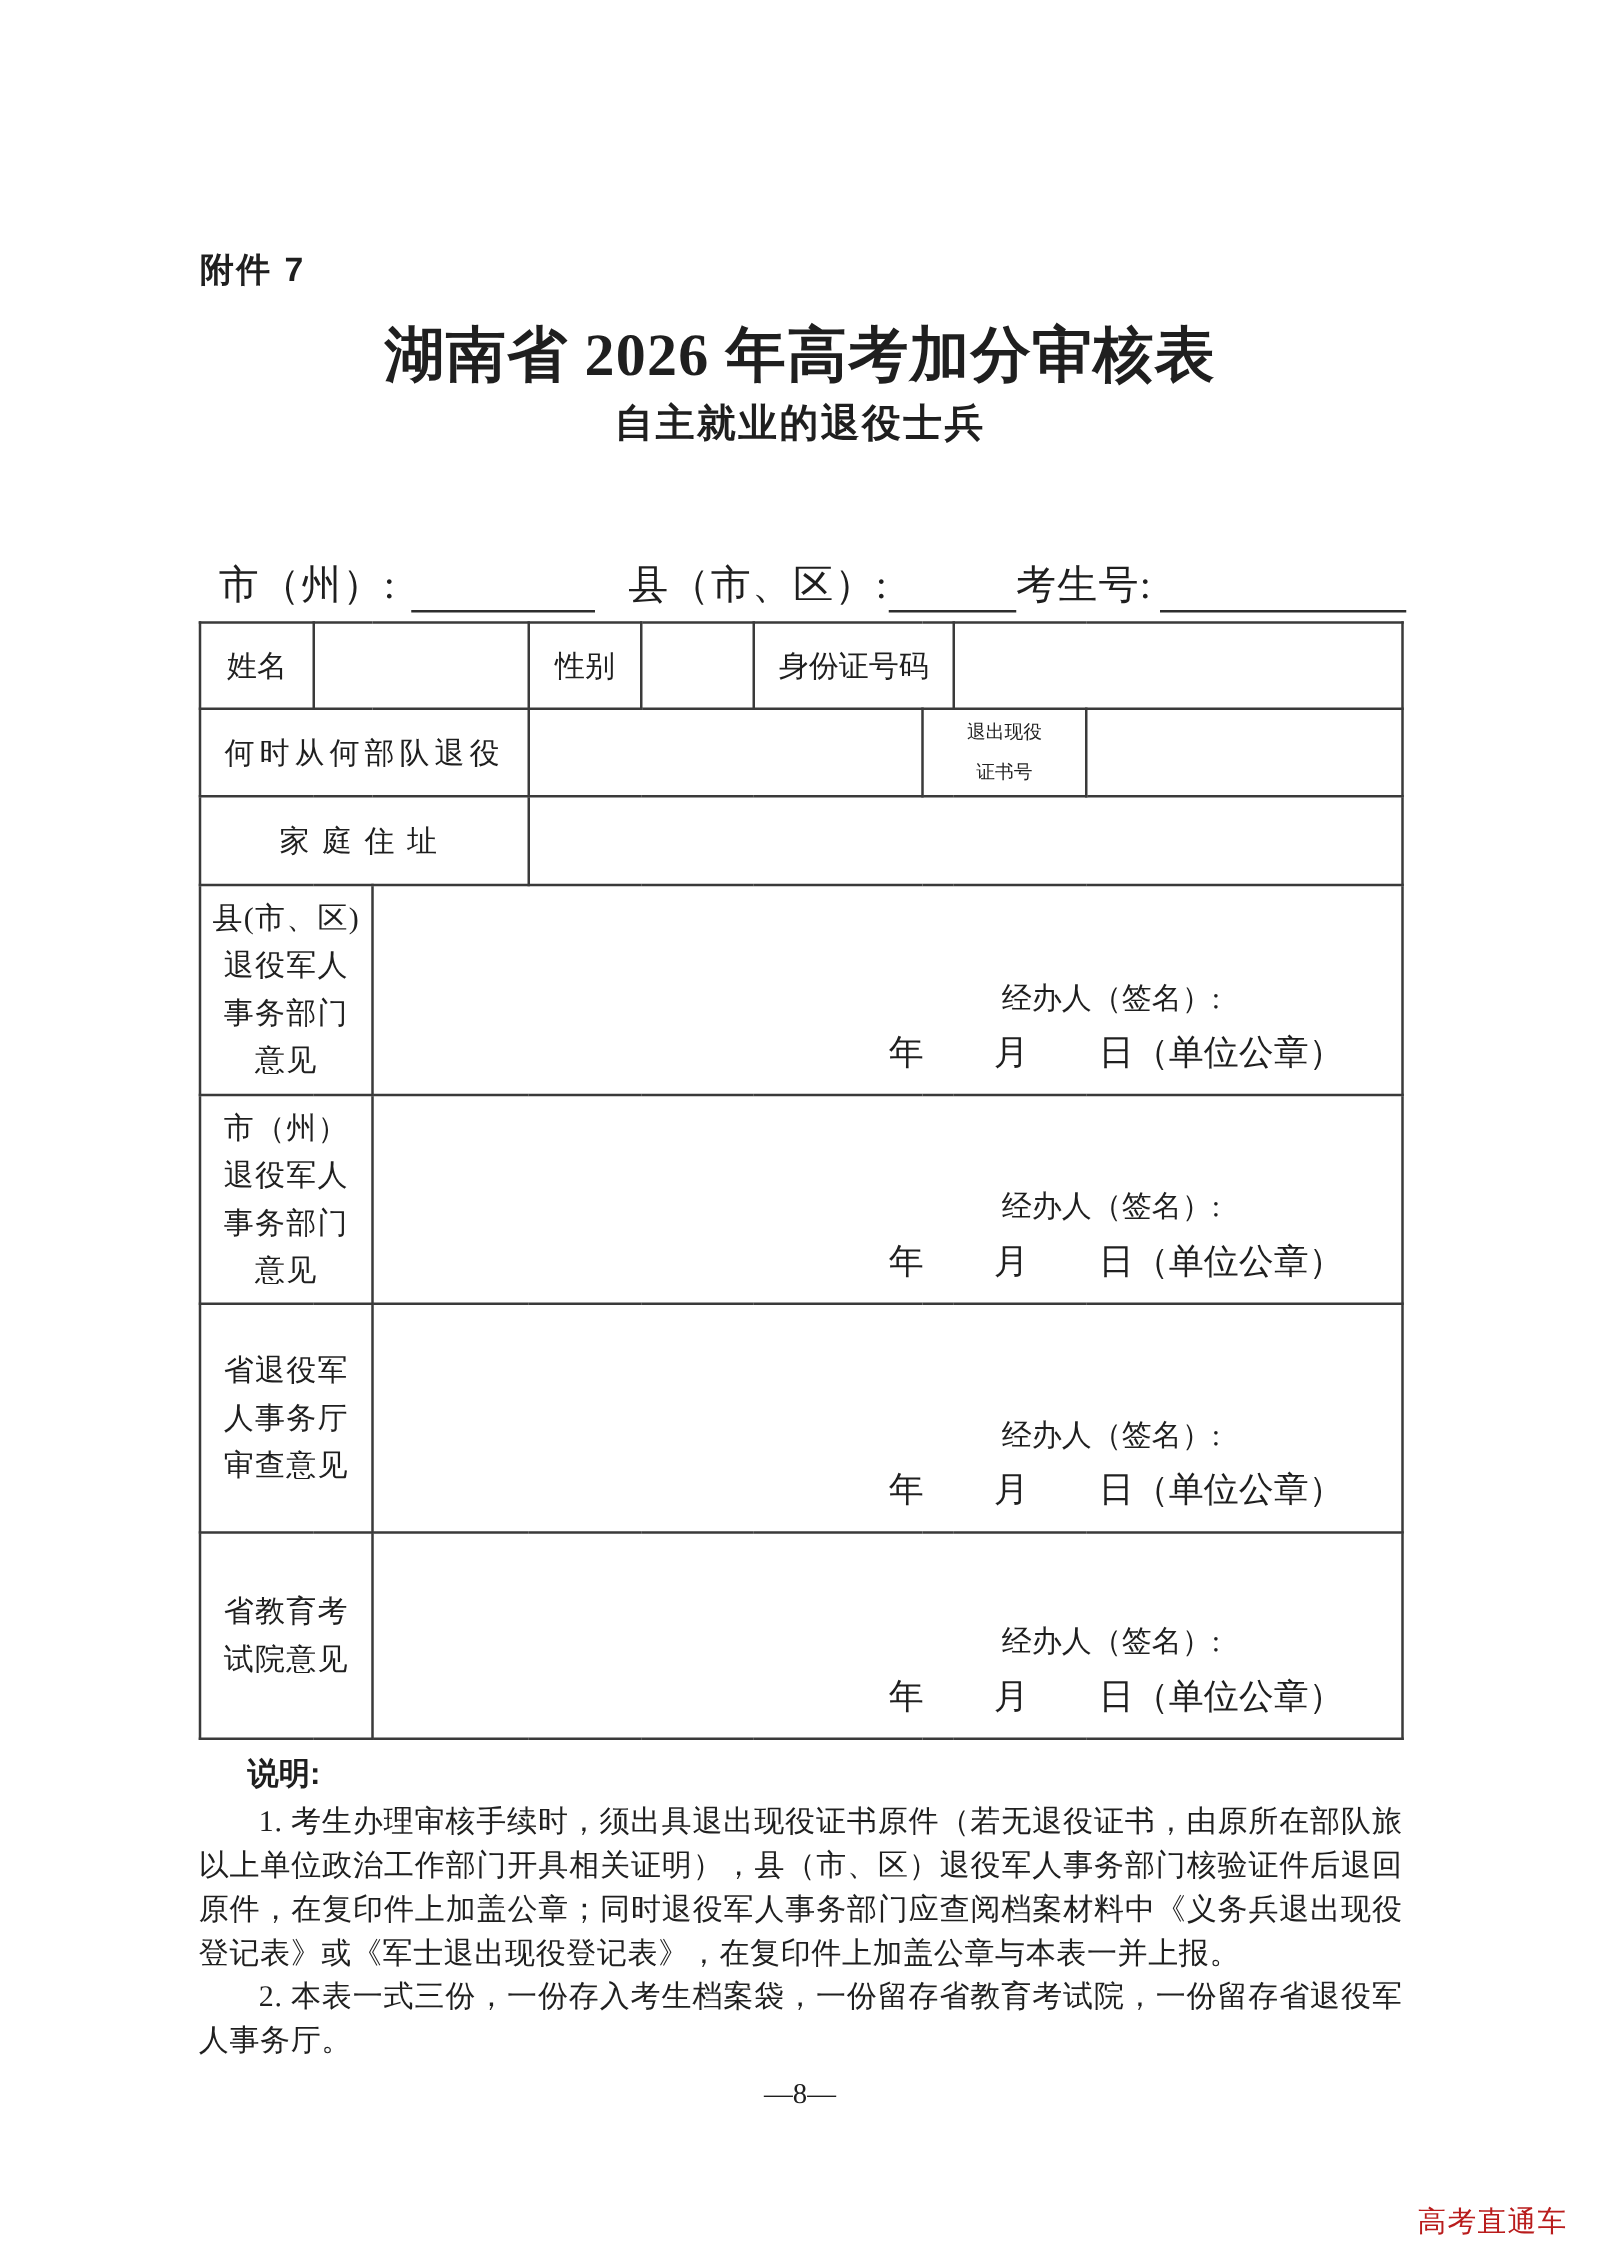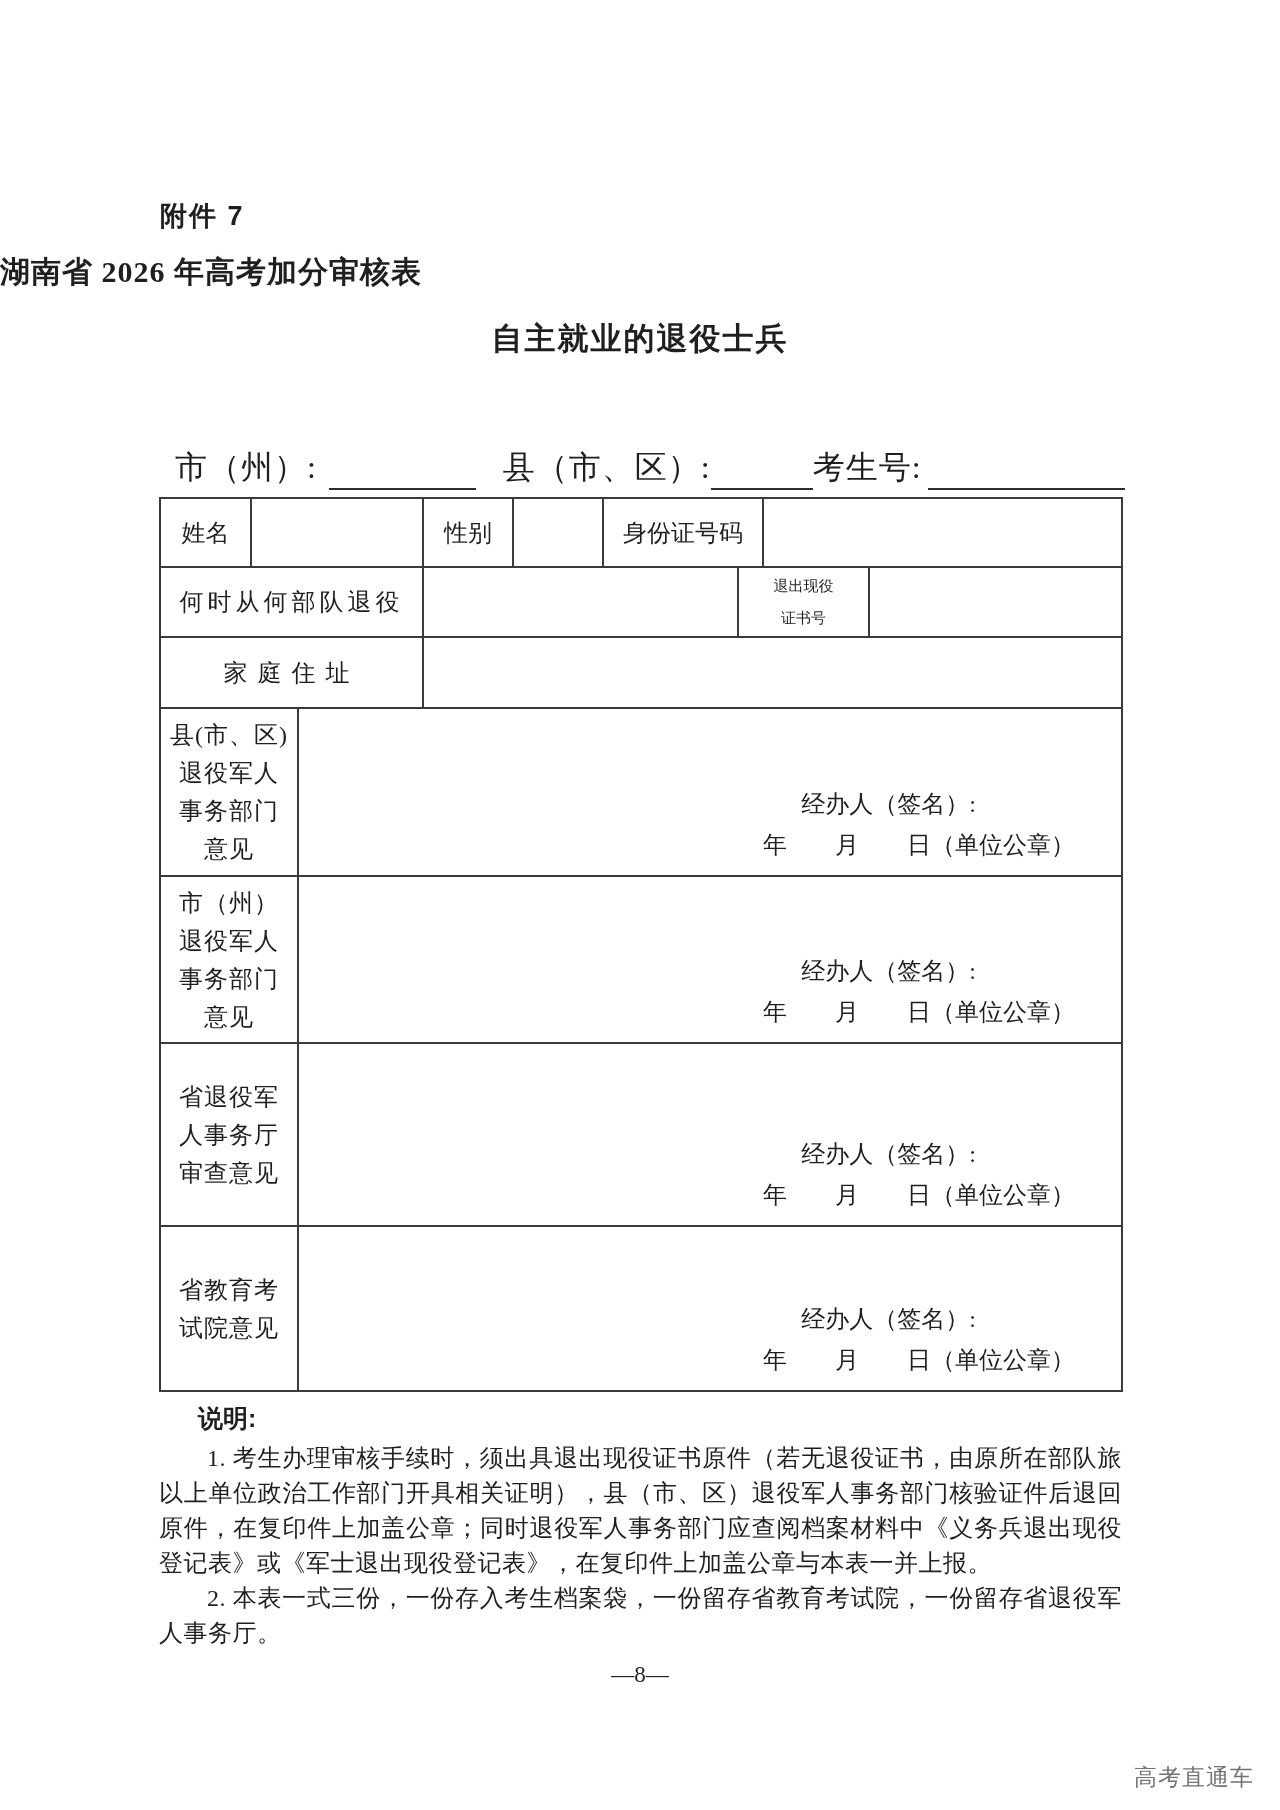--- a/index.html
+++ b/index.html
@@ -20,22 +20,23 @@
     font-family: "Liberation Sans", "DejaVu Sans", sans-serif;
     font-weight: 700;
     font-size: 27px;
     letter-spacing: 2px;
   }
   .title {
     position: absolute;
     left: 0;
     top: 252px;
     width: 1280px;
-    font-weight: 700;
-    font-size: 30px;
+    text-align: center;
+    font-weight: 700;
+    font-size: 48px;
     letter-spacing: 1px;
   }
   .subtitle {
     position: absolute;
     left: 0;
     top: 318px;
     width: 1280px;
     text-align: center;
     font-family: "Liberation Sans", "DejaVu Sans", sans-serif;
     font-weight: 700;
@@ -92,21 +93,21 @@
   }
   .opinion-inner {
     display: flex;
     flex-direction: column;
     justify-content: flex-end;
     gap: 9px;
     padding-bottom: 14px;
     margin-left: 36px;
   }
   .sign-line { padding-right: 145px; font-size: 24px; }
-  .date-line { padding-right: 46px;  font-size: 24px; }
+  .date-line { padding-right: 46px;  font-size: 28px; }
   .notes {
     position: absolute;
     left: 159px;
     top: 1402px;
     width: 963px;
   }
   .notes-heading {
     font-family: "Liberation Sans", "DejaVu Sans", sans-serif;
     font-weight: 700;
     font-size: 25px;
@@ -127,21 +128,21 @@
     width: 1280px;
     text-align: center;
     font-size: 23px;
   }
   .watermark {
     position: absolute;
     right: 26px;
     top: 1762px;
     font-family: "Liberation Sans", "DejaVu Sans", sans-serif;
     font-size: 23px;
-    color: #737373;
+    color: #b91c1c;
     letter-spacing: 1px;
   }
 </style>
 </head>
 <body>
 
 <div class="page">
 
   <div class="attachment">附件 7</div>
 

